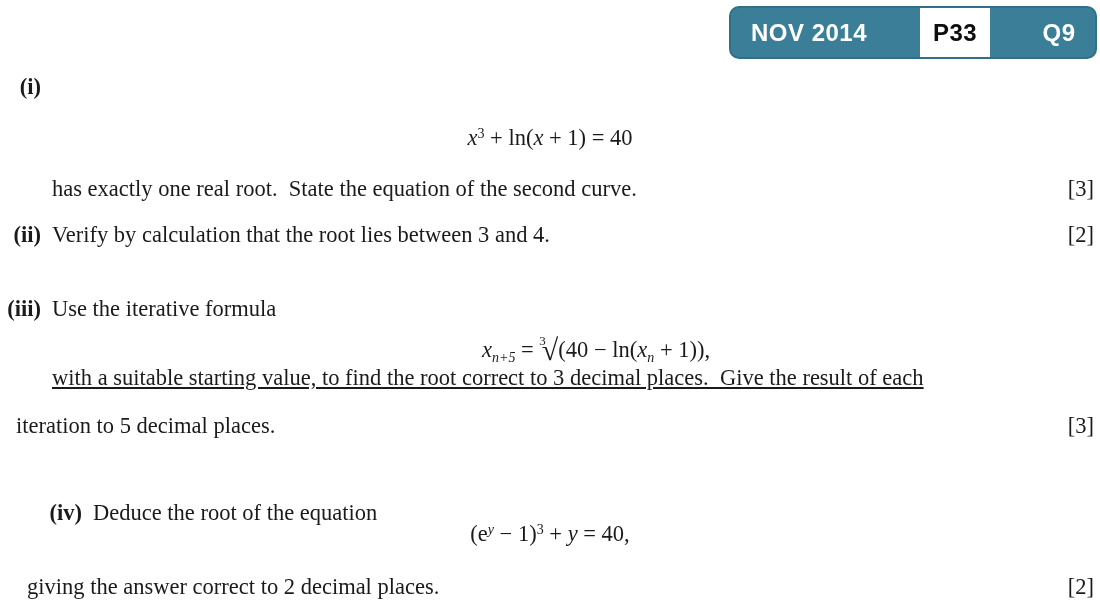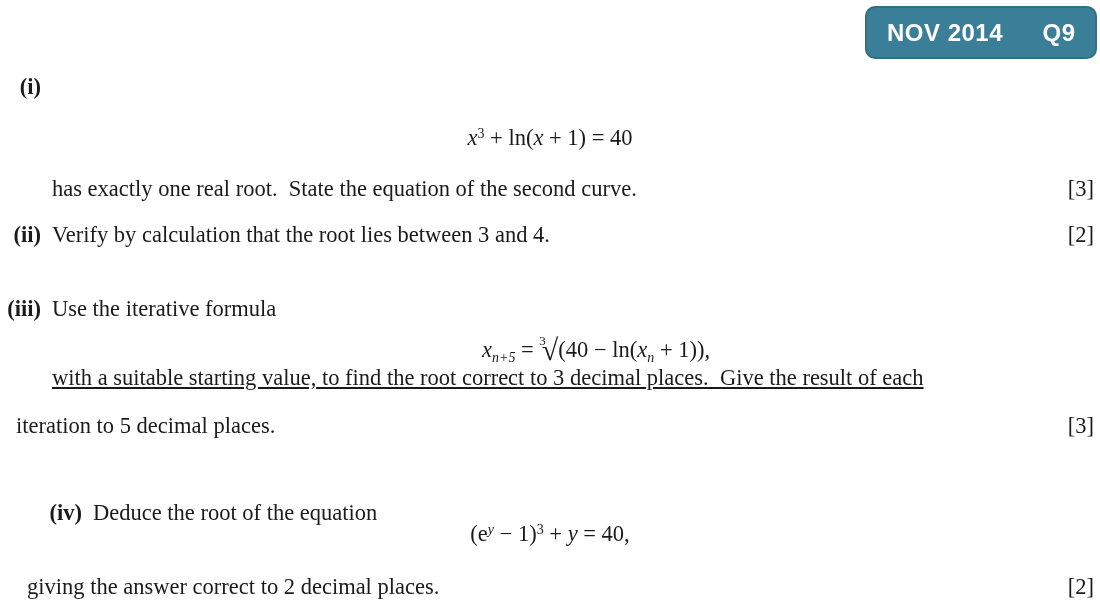--- a/index.html
+++ b/index.html
@@ -23,20 +23,21 @@
     display: flex;
     border-radius: 10px;
     overflow: hidden;
     background: #3a7e97;
     border: 2px solid #336f86;
     box-sizing: border-box;
     font-family: "Liberation Sans", sans-serif;
     font-weight: 700;
     font-size: 24px;
     letter-spacing: 0.5px;
+    gap: 33px;
   }
   .badge-seg {
     display: flex;
     align-items: center;
     justify-content: center;
     height: 100%;
   }
   .badge-session { width: 156px; color: #ffffff; }
   .badge-paper   { width: 70px;  color: #0e0e0e; background: #ffffff; }
   .badge-qnum    { width: 72px;  color: #ffffff; }
@@ -94,20 +95,21 @@
   #eq-iv { padding-right: 60px; }
   #eq-iii { padding-left: 46px; }
 </style>
 </head>
 <body>
 
 <div class="page">
 
   <div class="badge">
     <div class="badge-seg badge-session">NOV 2014</div>
+    <div class="badge-seg badge-paper">P33</div>
     <div class="badge-seg badge-qnum">Q9</div>
   </div>
 
   <div class="line" id="line-i">
     <span class="num">(i)</span>
   </div>
 
   <div class="center-eq" id="eq-i">
     <span class="it">x</span><span class="sup">3</span><span> + ln(</span><span class="it">x</span><span> + 1) = 40</span>
   </div>

